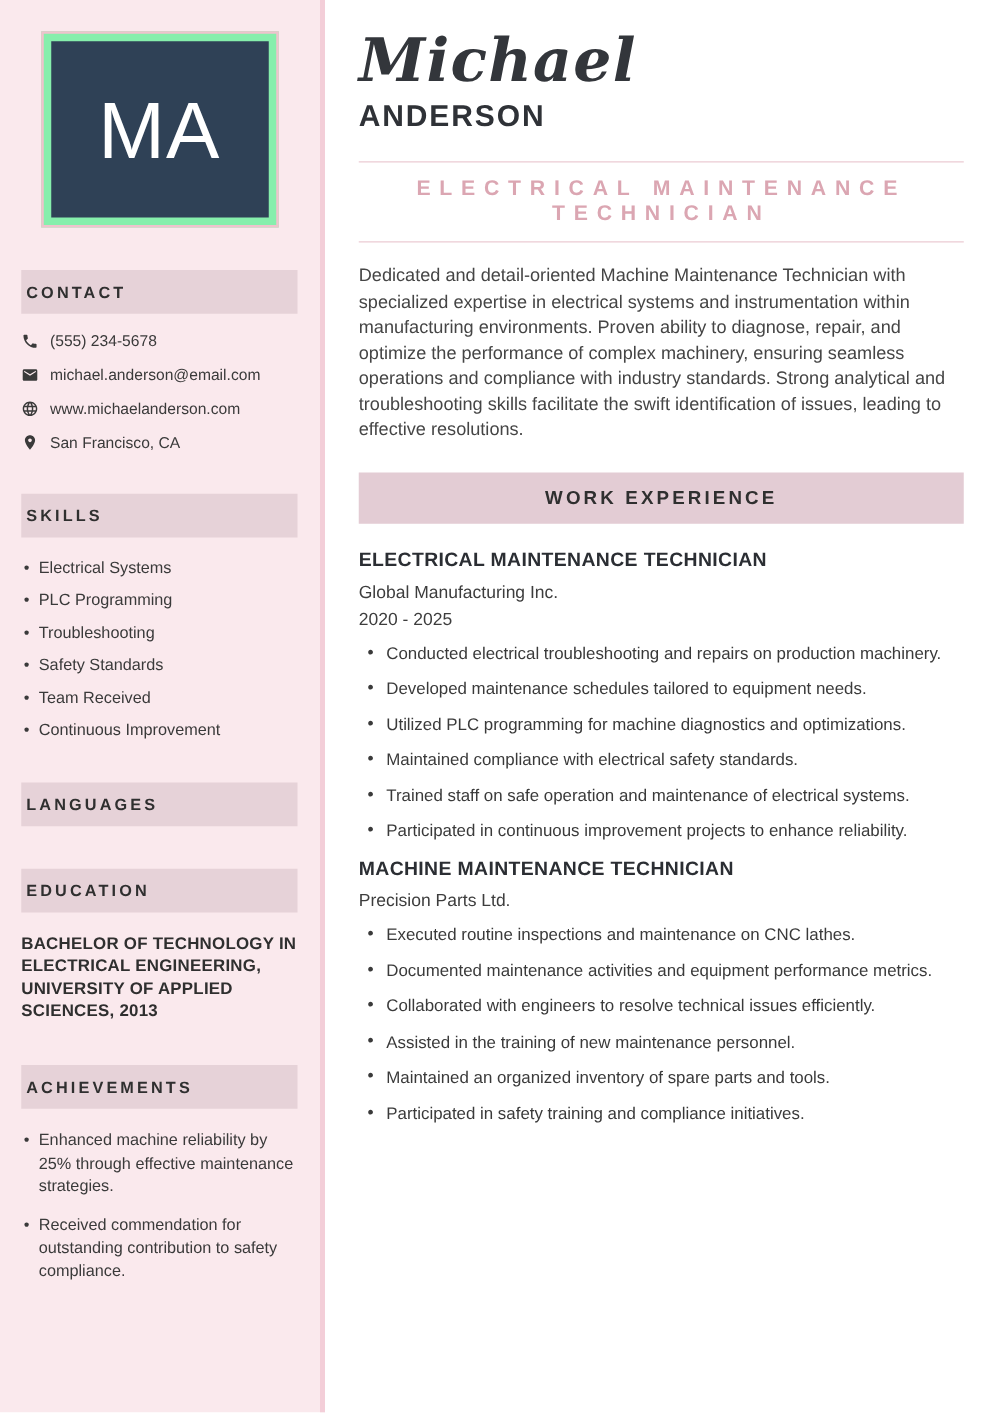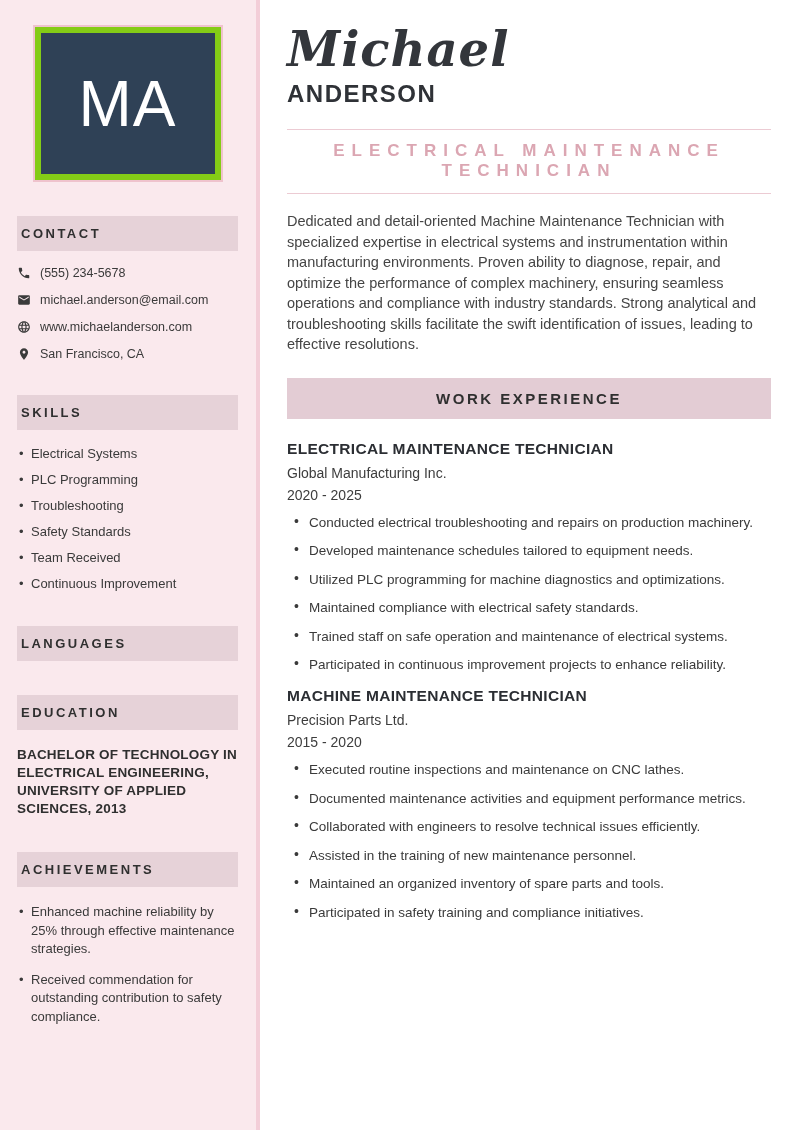--- a/index.html
+++ b/index.html
@@ -19,21 +19,21 @@
     height: 1130px;
     background: #fae9ed;
     border-right: 4px solid #f3ced8;
     padding: 25px 18px 20px 17px;
   }
   .avatar-frame {
     width: 190px;
     height: 157px;
     margin: 0 auto;
     border: 2px solid #efc3cd;
-    background: #84cc16;
+    background: #86efac;
     padding: 6px;
   }
   .avatar-box {
     width: 100%;
     height: 100%;
     background: #2f4156;
     display: flex;
     align-items: center;
     justify-content: center;
   }
@@ -256,21 +256,20 @@
         <li>Utilized PLC programming for machine diagnostics and optimizations.</li>
         <li>Maintained compliance with electrical safety standards.</li>
         <li>Trained staff on safe operation and maintenance of electrical systems.</li>
         <li>Participated in continuous improvement projects to enhance reliability.</li>
       </ul>
   </section>
 
   <section>
     <h3 class="job-title" style="margin-top:14px;">MACHINE MAINTENANCE TECHNICIAN</h3>
     <div class="job-company">Precision Parts Ltd.</div>
-    <div class="job-dates">2015 - 2020</div>
     <ul class="job-bullets">
 
     <li>Executed routine inspections and maintenance on CNC lathes.</li>
         <li>Documented maintenance activities and equipment performance metrics.</li>
         <li>Collaborated with engineers to resolve technical issues efficiently.</li>
         <li>Assisted in the training of new maintenance personnel.</li>
         <li>Maintained an organized inventory of spare parts and tools.</li>
         <li>Participated in safety training and compliance initiatives.</li>
       </ul>
   </section>

